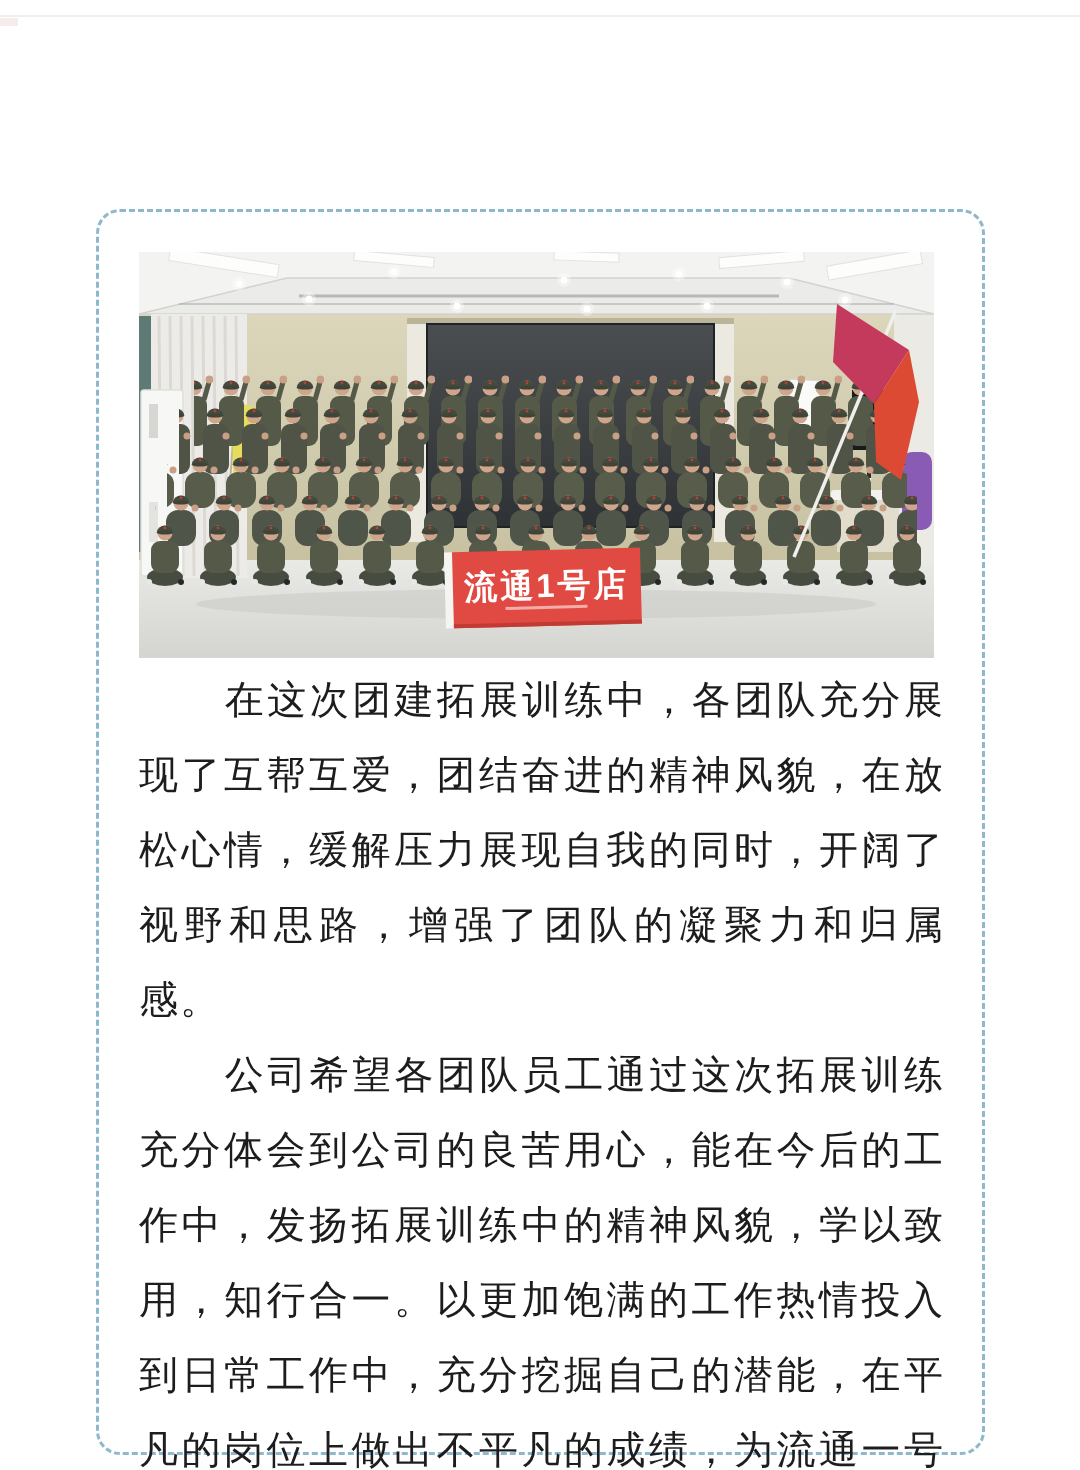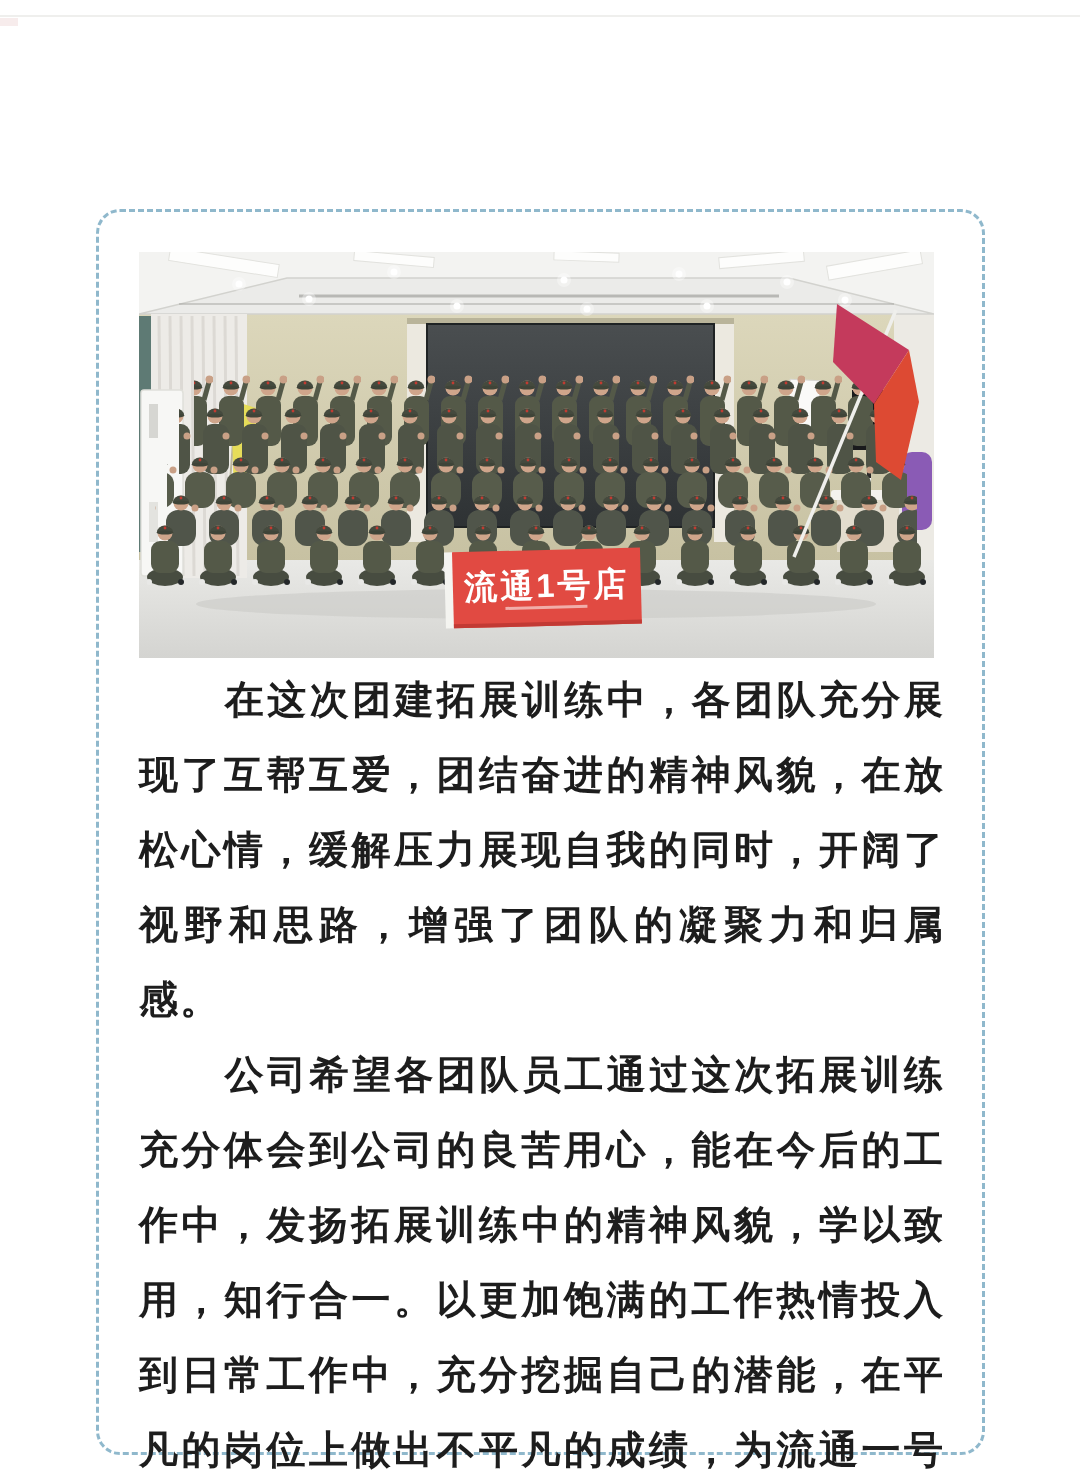--- a/index.html
+++ b/index.html
@@ -9,21 +9,21 @@
   .smudge{position:absolute;left:0;top:18px;width:18px;height:8px;background:#f7ecec;}
   .badge-svg{position:absolute;left:293px;top:38px;}
   .badge-num{font-style:italic;font-size:41px;letter-spacing:5px;fill:#ffffff;}
   .badge-label{font-size:43px;font-weight:600;letter-spacing:15px;fill:#ffffff;}
   .card{position:absolute;left:96px;top:209px;width:883px;height:1240px;
         border:3px dashed #8fb8cc;border-radius:24px;background:#ffffff;}
   .photo-svg{position:absolute;left:40px;top:40px;width:795px;height:406px;display:block;}
   .body-text{position:absolute;left:40px;top:450px;width:806px;
              font-size:39px;line-height:75px;letter-spacing:2px;color:#1d1d1d;
              text-align:justify;}
-  .body-text p{margin:0;text-indent:2.2em;font-weight:bold;}
+  .body-text p{margin:0;text-indent:2.2em;}
   .banner-text{font-size:33px;font-weight:bold;letter-spacing:3px;fill:#ffffff;}
 </style>
 </head>
 <body>
 
 <div class="page">
 
   <div class="top-line"></div>
   <div class="smudge"></div>
 

